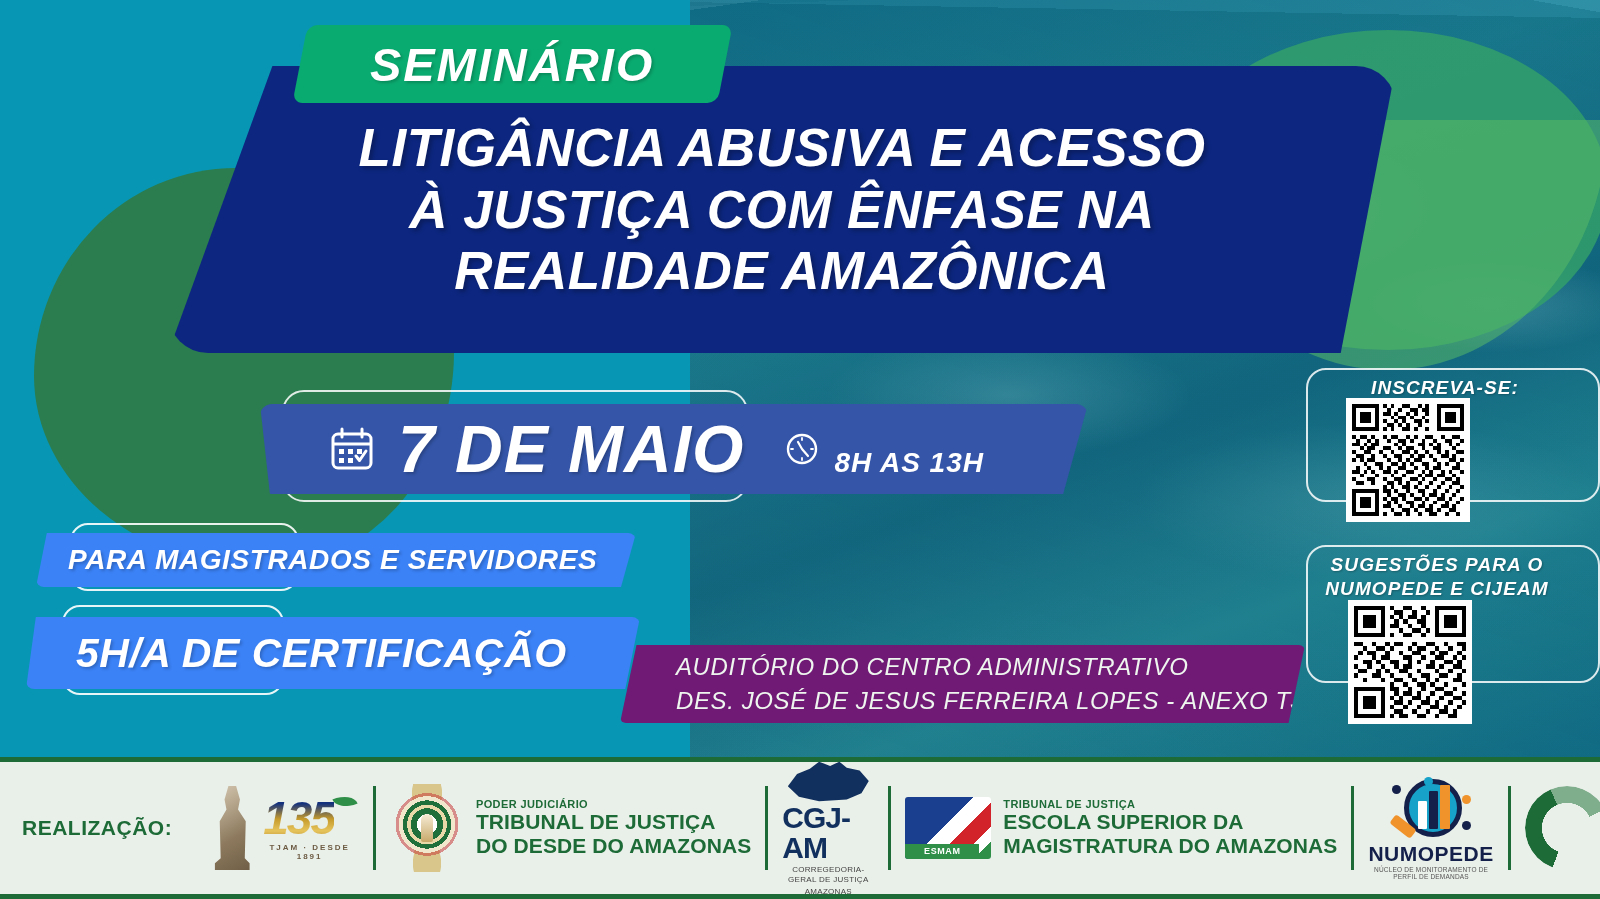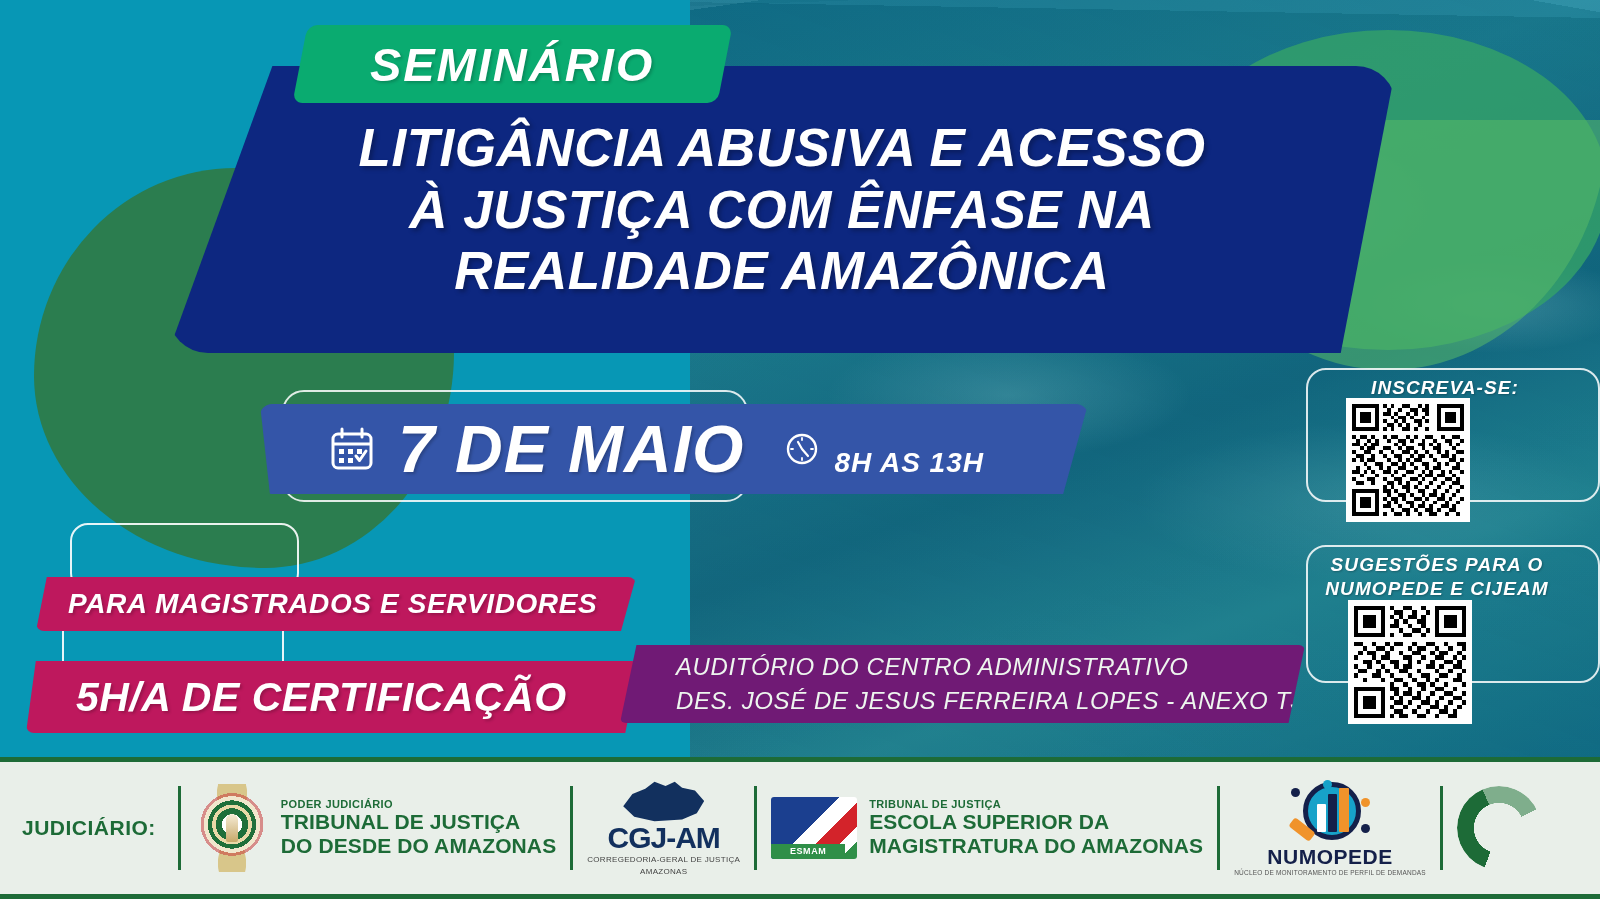--- a/index.html
+++ b/index.html
@@ -120,23 +120,23 @@
     letter-spacing:1px;margin-left:14px;margin-top:28px;
   }
 
   
   .badge-outline{
     position:absolute;
     border:2px solid rgba(255,255,255,.9);
     border-radius:18px;z-index:6;
   }
   .badge{
-    position:absolute;background:#be185d;
+    position:absolute;background:#3b82f6;
     display:flex;align-items:center;
-    z-index:7;border-radius:8px;margin-top:44px;
+    z-index:7;border-radius:8px;
   }
   .badge span{
     color:#ffffff;font-weight:bold;font-style:italic;
     text-shadow:2px 2px 3px rgba(0,0,0,.20);
     white-space:nowrap;
   }
 
   #badge-audience-outline{left:70px;top:523px;width:225px;height:64px;}
   #badge-audience{
     left:36px;top:533px;width:600px;height:54px;
@@ -252,21 +252,21 @@
   .tj-big{font-size:21px;color:#1d6b37;font-weight:bold;line-height:1.15;letter-spacing:.1px;white-space:nowrap;}
 
   
   .cgj{display:flex;flex-direction:column;align-items:center;}
   .cgj-mark{
     width:92px;height:44px;
     background:#12305e;
     clip-path:polygon(6% 62%,16% 34%,30% 22%,40% 6%,52% 16%,62% 6%,70% 20%,84% 26%,94% 50%,86% 78%,70% 92%,40% 96%,18% 86%);
   }
   .cgj-name{font-size:30px;font-weight:bold;color:#12305e;letter-spacing:-1px;line-height:1;}
-  .cgj-sub{font-size:8px;color:#444;text-align:left;letter-spacing:.3px;line-height:1.25;margin-top:2px;}
+  .cgj-sub{font-size:8px;color:#444;text-align:center;letter-spacing:.3px;line-height:1.25;margin-top:2px;}
 
   
   .esmam-flag{
     width:86px;height:62px;flex:none;position:relative;overflow:hidden;border-radius:3px;
     background:linear-gradient(135deg,#1b3f8f 0 46%,#ffffff 46% 62%,#d3232a 62% 78%,#ffffff 78% 88%,#2f8f48 88% 100%);
   }
   .esmam-tag{
     position:absolute;left:0;bottom:0;width:74px;height:15px;background:#2f8f48;
     color:#fff;font-size:9px;font-weight:bold;text-align:center;line-height:15px;letter-spacing:.6px;
   }
@@ -760,22 +760,34 @@
           <rect x="10" y="24" width="2" height="1"></rect>
           <rect x="14" y="24" width="2" height="1"></rect>
           <rect x="18" y="24" width="1" height="1"></rect>
           <rect x="21" y="24" width="2" height="1"></rect>
       </g>
     </svg>
   </div>
 
   <div class="footer">
 
-    <div class="footer-label">JUDICIÁRIO:</div>
-
+    <div class="footer-label">REALIZAÇÃO:</div>
+
+    <div class="logo-cell">
+      <div class="logo135">
+        <div class="lady"></div>
+        <div style="display:flex;flex-direction:column;align-items:center;">
+          <div style="display:flex;align-items:flex-start;">
+            <div class="num135">135</div>
+            <div class="leaf"></div>
+          </div>
+          <div class="tjam-since">TJAM  ·  DESDE 1891</div>
+        </div>
+      </div>
+    </div>
 
     <div class="divider"></div>
 
     <div class="logo-cell">
       <div class="brasao-inner">
         <div class="brasao"></div>
         <div class="brasao-fig"></div>
       </div>
       <div class="tj-text">
         <div class="tj-small">PODER JUDICIÁRIO</div>

